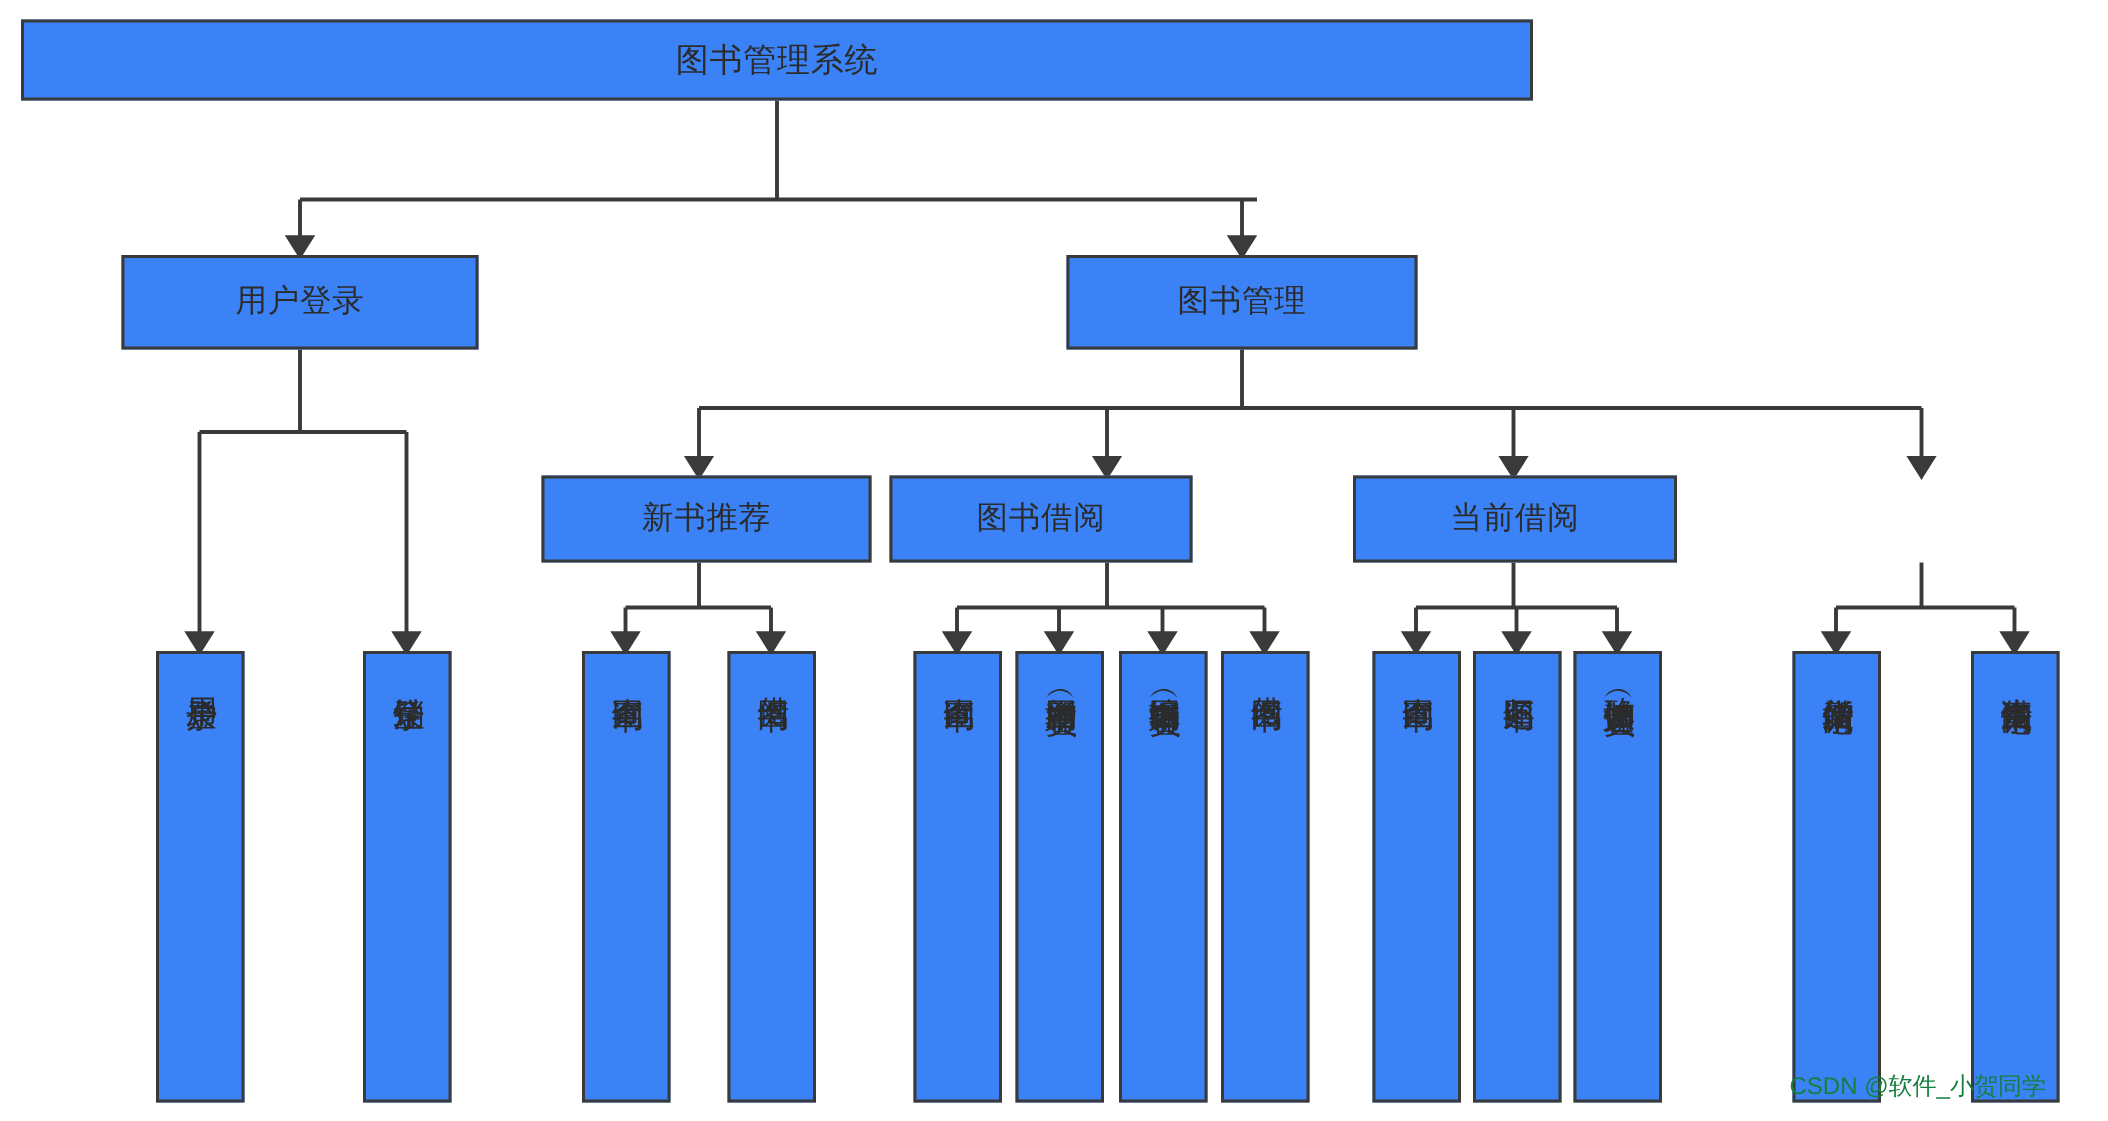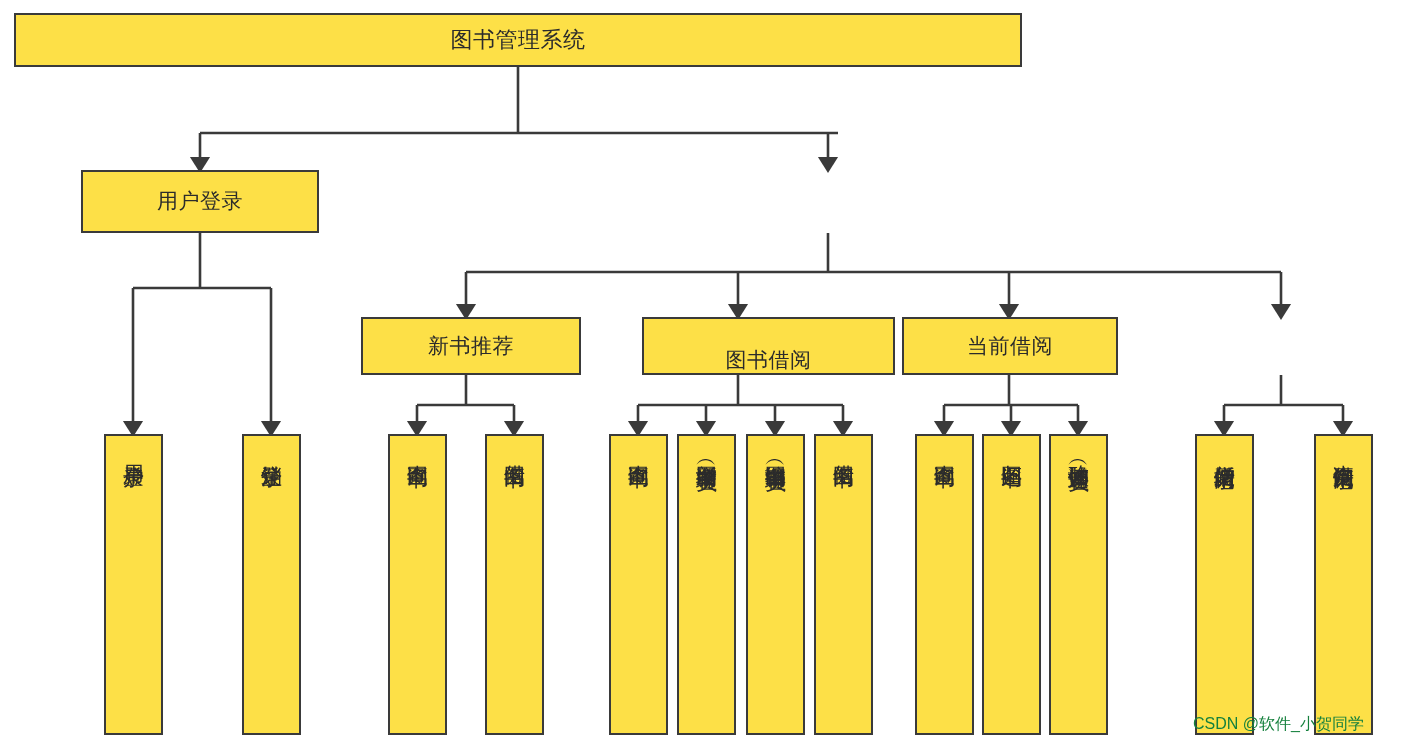--- a/index.html
+++ b/index.html
@@ -7,21 +7,21 @@
     width:1405px;height:747px;
     font-family:"Liberation Sans","DejaVu Sans",sans-serif;
     overflow:hidden;
   }
   #canvas{position:relative;width:1405px;height:747px;background:#fff;}
   svg.wires{position:absolute;left:0;top:0;width:1405px;height:747px;}
   .node{
     position:absolute;
     box-sizing:border-box;
     border:2.5px solid #3a3a3a;
-    background:#fde047;
+    background:#3b82f6;
     display:flex;
     align-items:center;
     justify-content:center;
     color:#2b2b2b;
   }
   .node .lbl{
     display:block;
     text-align:center;
     line-height:1.18;
     color:#2b2b2b;
@@ -109,25 +109,28 @@
     </g>
   </svg>
 
   <div class="node horiz root" style="left:14px;top:13px;width:1008px;height:54px;">
     <span class="lbl">图书管理系统</span>
   </div>
 
   <div class="node horiz" style="left:81px;top:170px;width:238px;height:63px;">
     <span class="lbl">用户登录</span>
   </div>
+  <div class="node horiz" style="left:711px;top:170px;width:234px;height:63px;">
+    <span class="lbl">图书管理</span>
+  </div>
 
   <div class="node horiz" style="left:361px;top:317px;width:220px;height:58px;">
     <span class="lbl">新书推荐</span>
   </div>
-  <div class="node horiz" style="left:642px;top:317px;width:253px;height:58px;align-items:flex-end;">
+  <div class="node horiz" style="left:593px;top:317px;width:202px;height:58px;">
     <span class="lbl">图书借阅</span>
   </div>
   <div class="node horiz" style="left:902px;top:317px;width:216px;height:58px;">
     <span class="lbl">当前借阅</span>
   </div>
 
   <div class="node vert" style="left:104px;top:434px;width:59px;height:301px;">
     <span class="lbl">用户登录</span>
   </div>
   <div class="node vert" style="left:242px;top:434px;width:59px;height:301px;">

